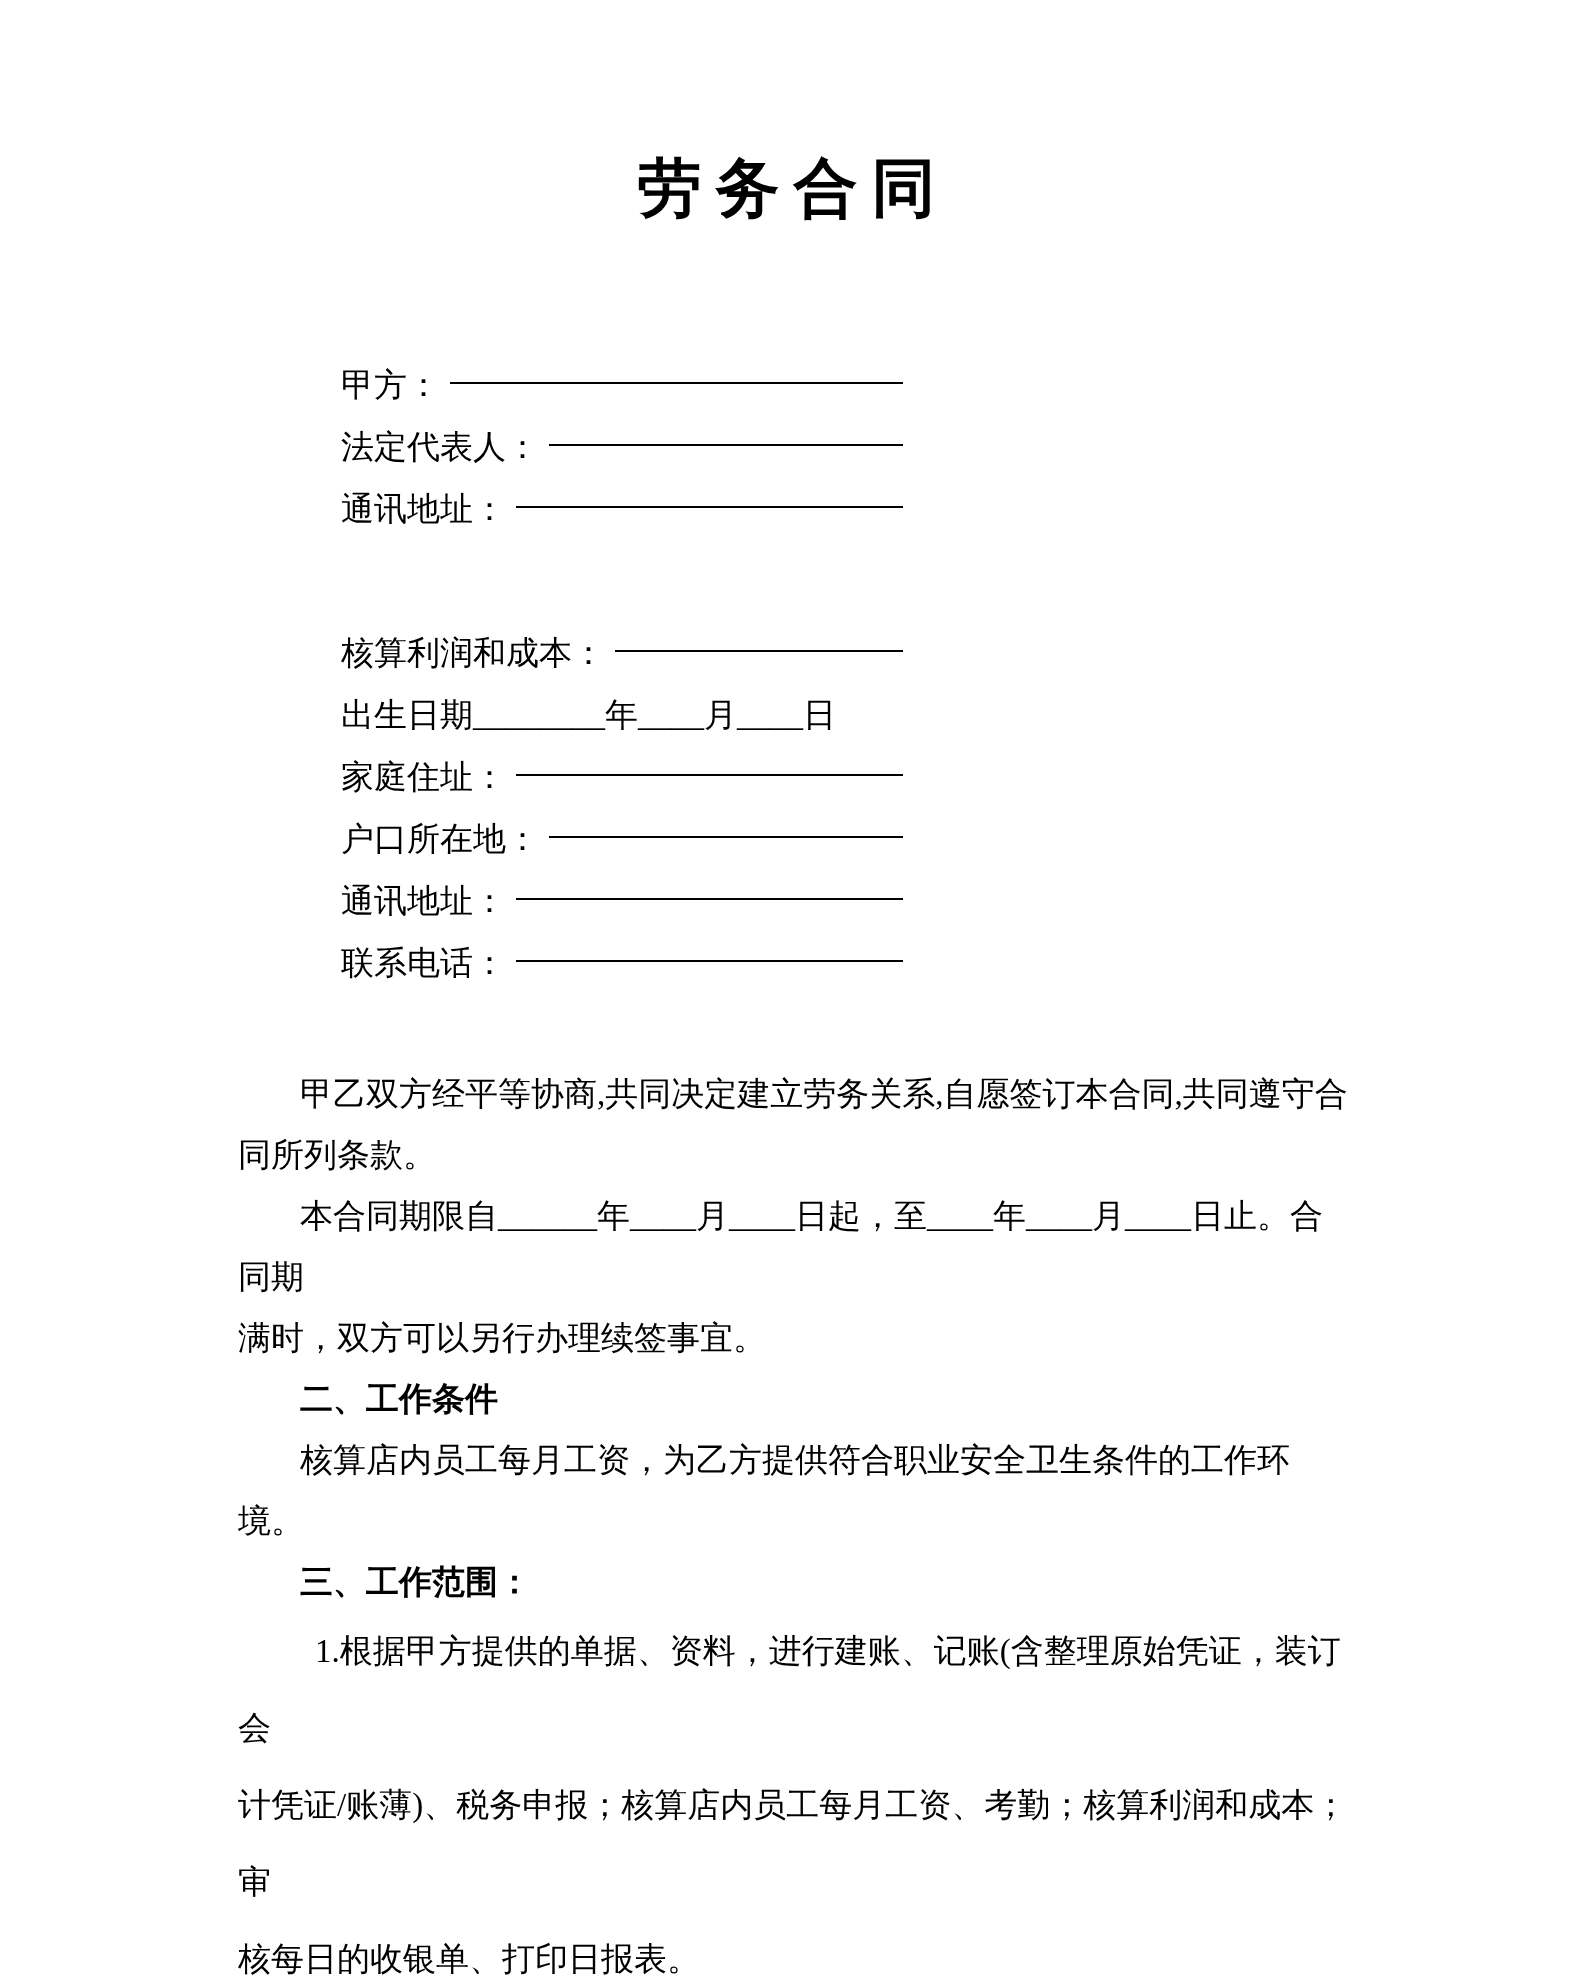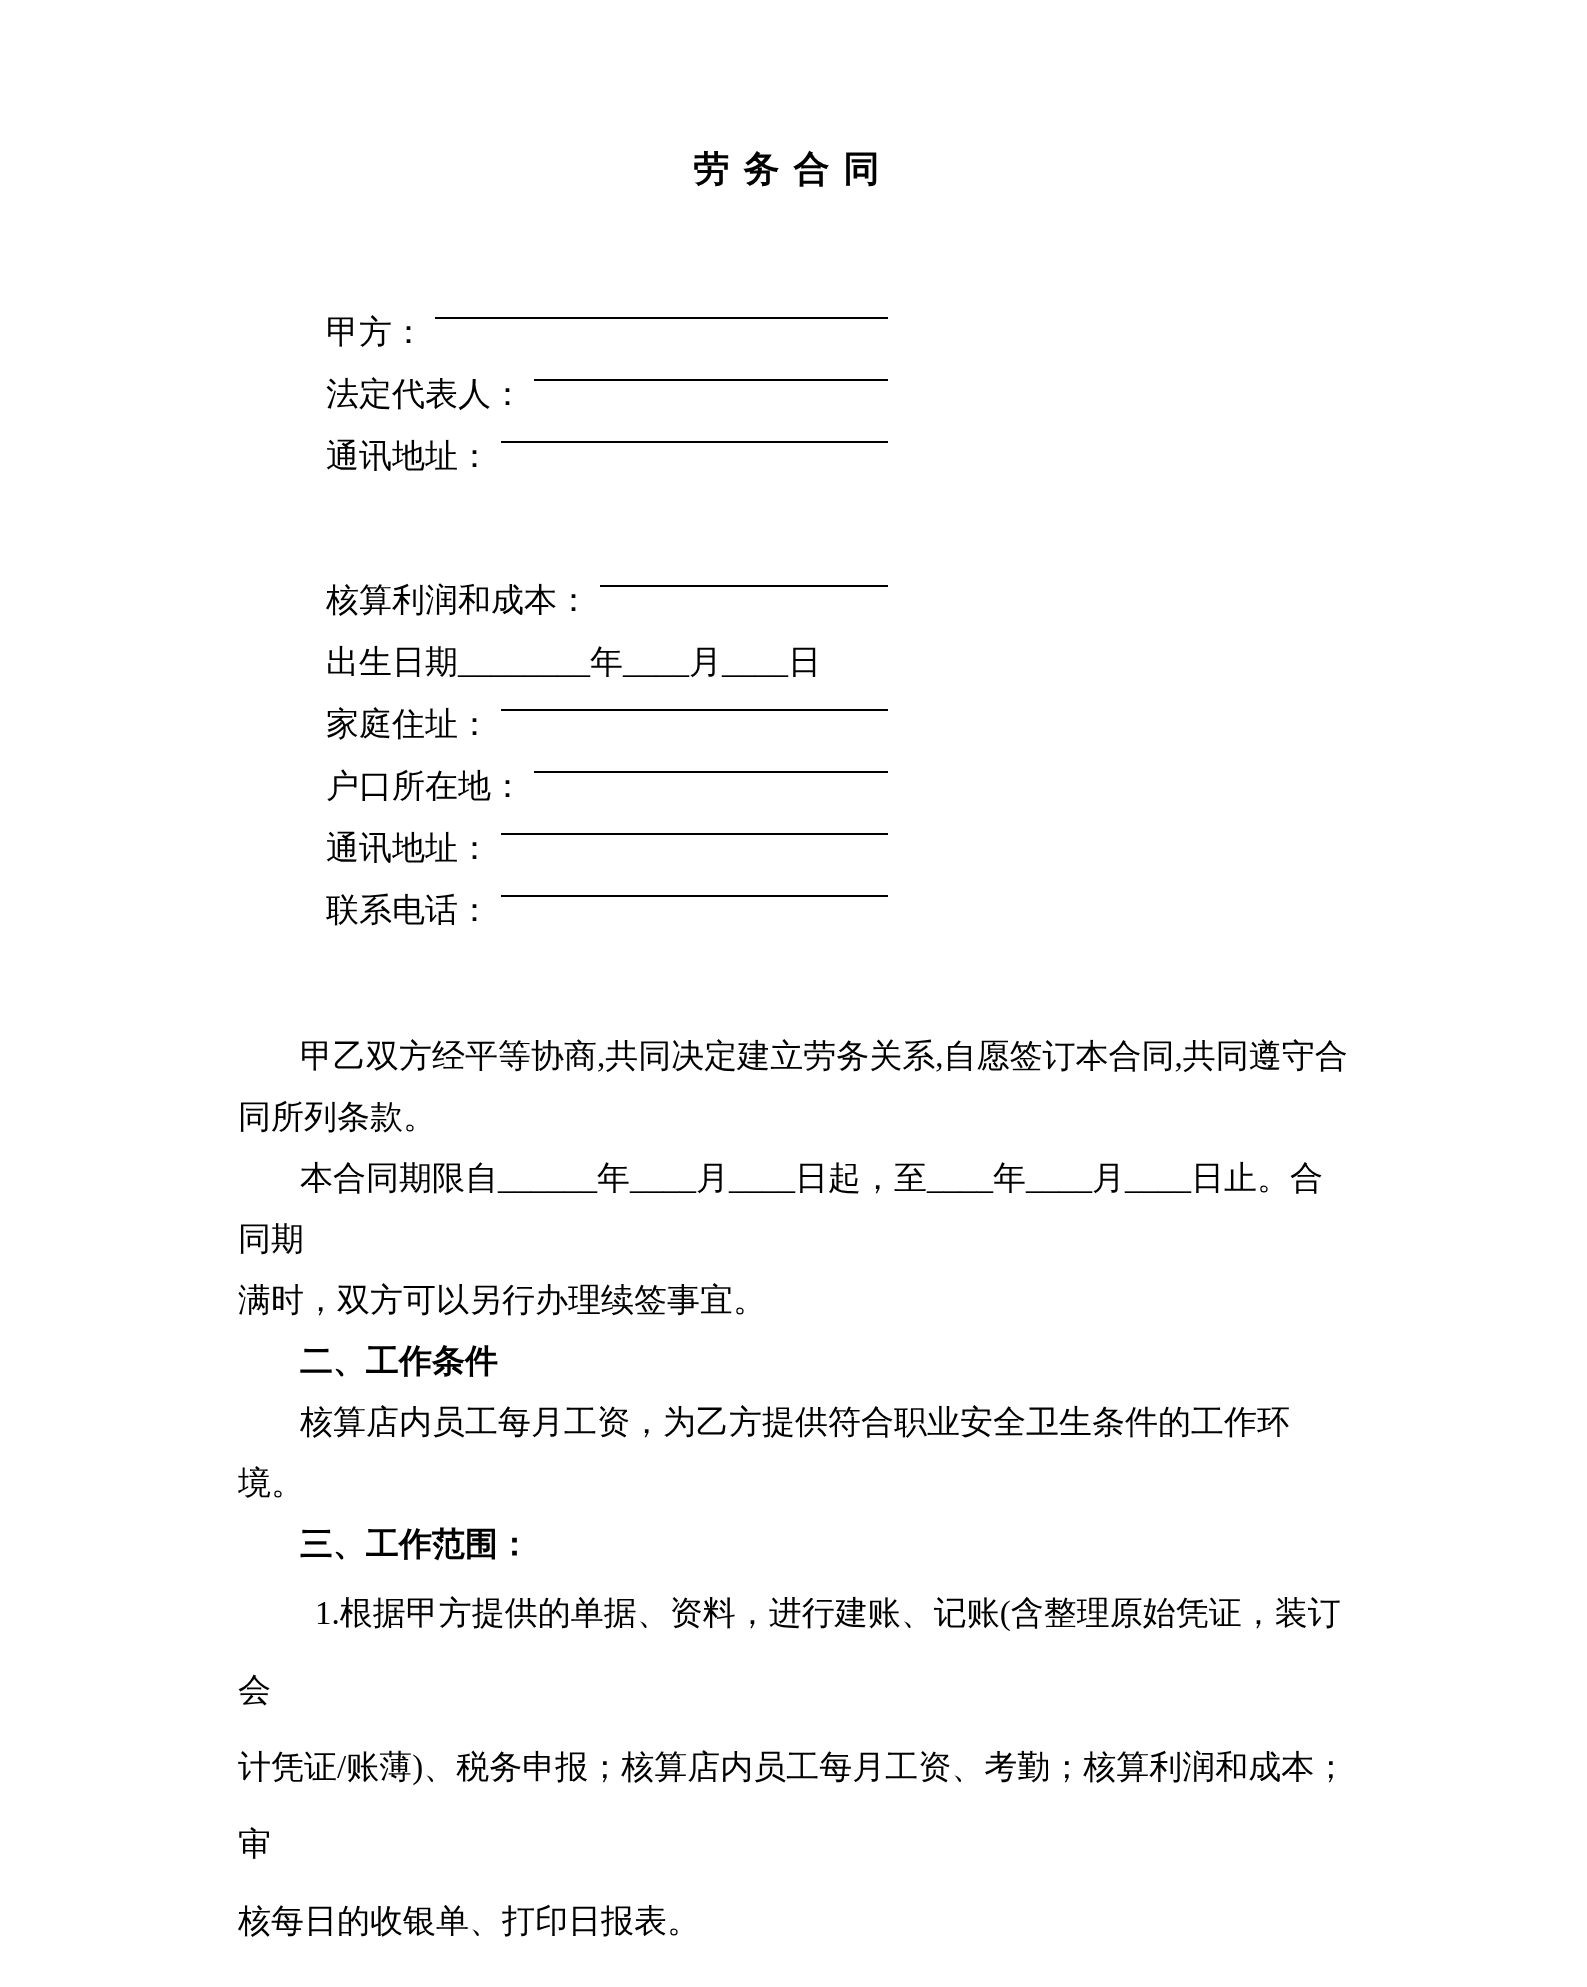--- a/index.html
+++ b/index.html
@@ -13,36 +13,37 @@
     height: 1987px;
     background: #ffffff;
     color: #000000;
     font-family: "Liberation Serif", "DejaVu Serif", serif;
     overflow: hidden;
   }
   .title {
     margin: 0;
     padding-top: 145px;
     text-align: center;
-    font-size: 36px;
+    font-size: 64px;
     font-weight: 700;
     letter-spacing: 14px;
   }
   .form-block {
     margin-left: 326px;
     font-size: 33px;
     line-height: 1;
   }
   .block-a { margin-top: 122px; }
   .block-b { margin-top: 82px; }
   .form-row {
     display: flex;
-    align-items: flex-start;
+    align-items: center;
     width: 562px;
     height: 62px;
+    margin-left: 15px;
   }
   .form-row .label { white-space: pre; }
   .blank {
     flex: 1;
     height: 1px;
     border-bottom: 2px solid #000000;
     margin: 0 0 5px 10px;
     min-width: 40px;
   }
   .content {

